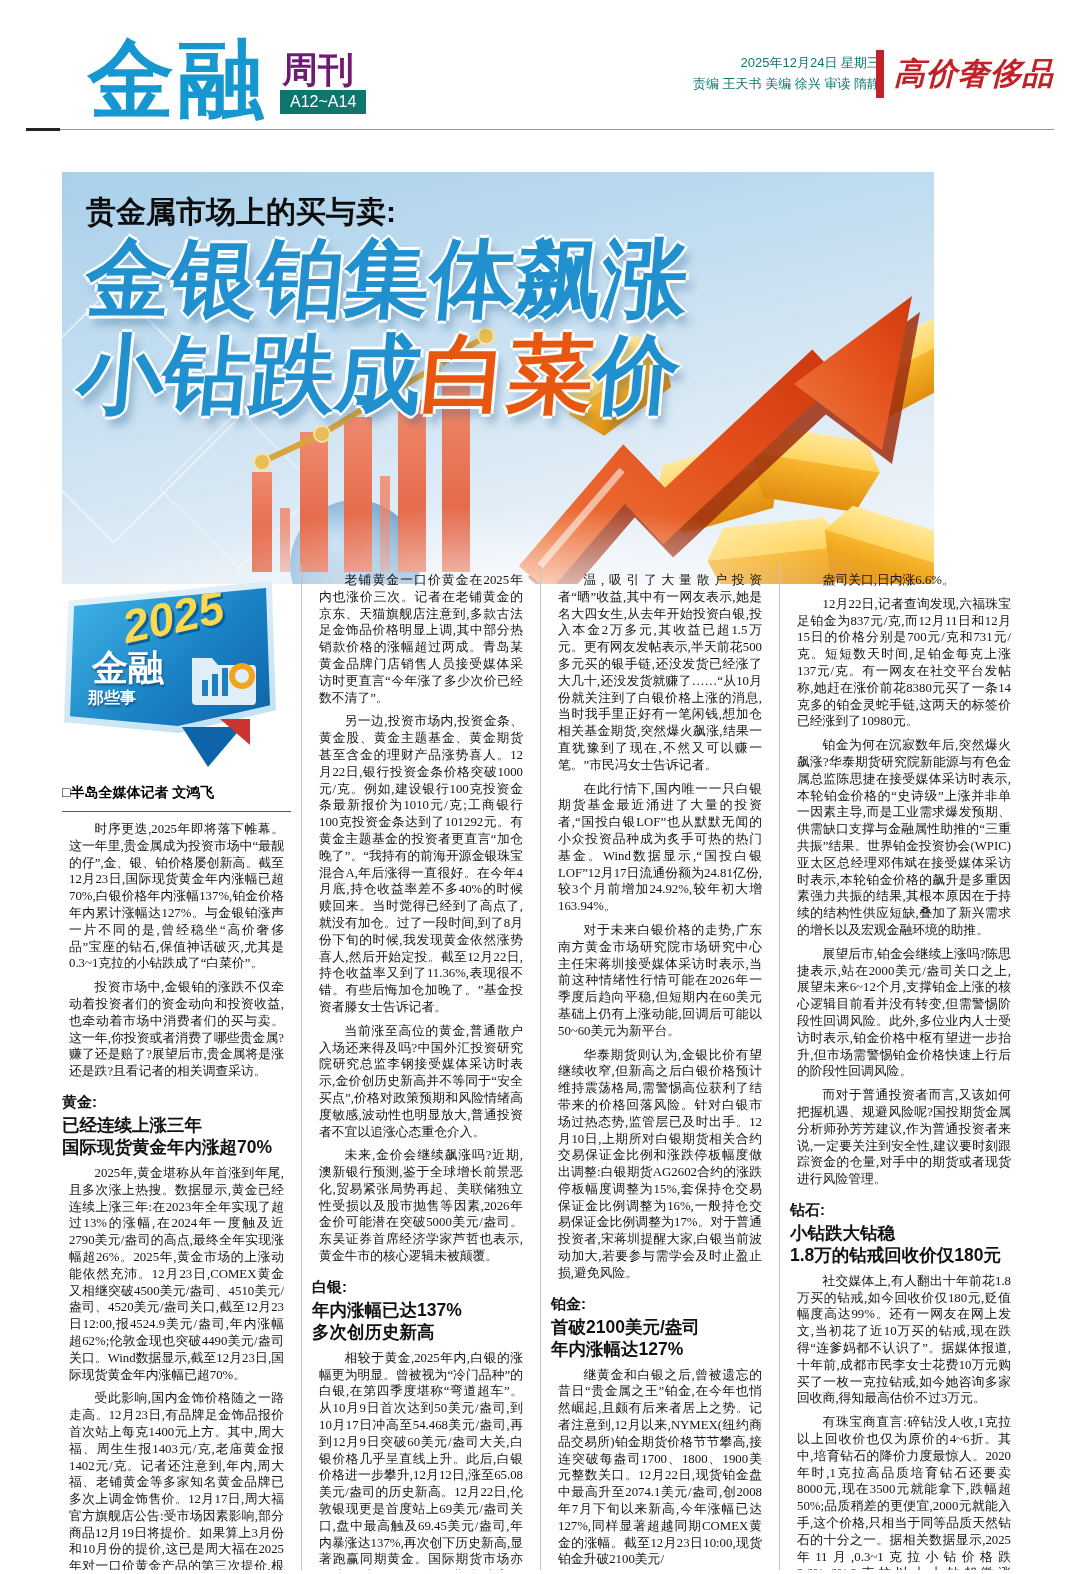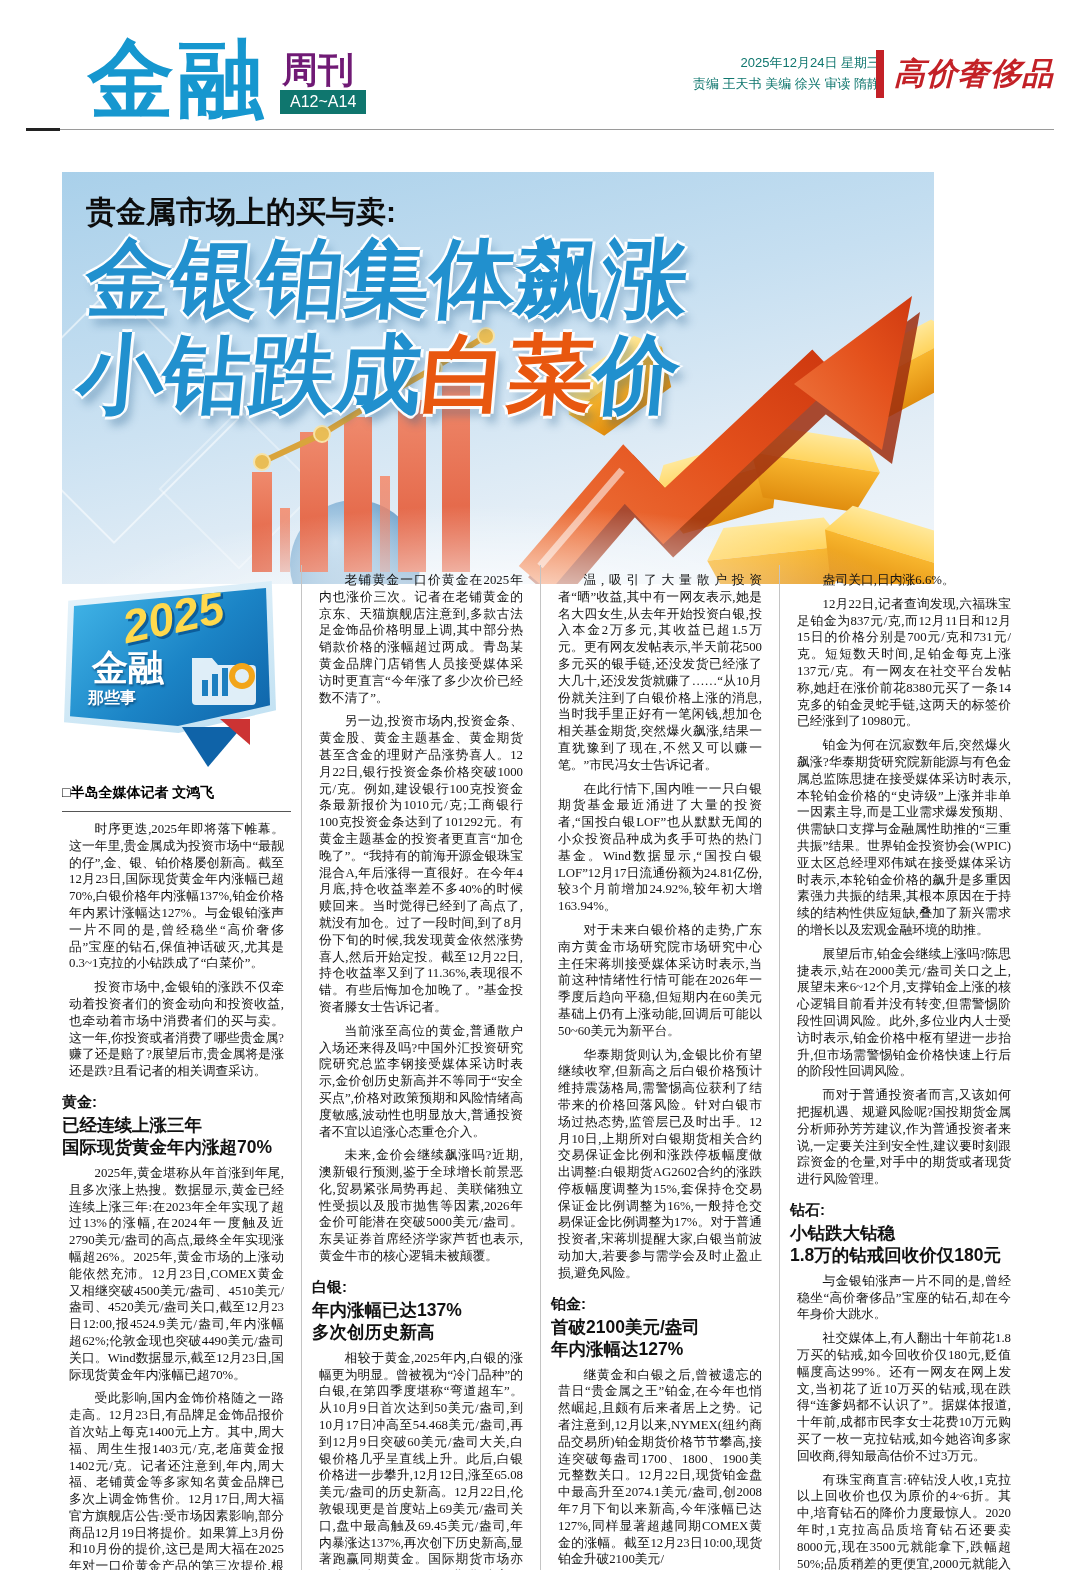--- a/index.html
+++ b/index.html
@@ -237,18 +237,17 @@
         <p class="body-p">继黄金和白银之后,曾被遗忘的昔日“贵金属之王”铂金,在今年也悄然崛起,且颇有后来者居上之势。记者注意到,12月以来,NYMEX(纽约商品交易所)铂金期货价格节节攀高,接连突破每盎司1700、1800、1900美元整数关口。12月22日,现货铂金盘中最高升至2074.1美元/盎司,创2008年7月下旬以来新高,今年涨幅已达127%,同样显著超越同期COMEX黄金的涨幅。截至12月23日10:00,现货铂金升破2100美元/</p>
       </div>
     <div class="col">
         <p class="body-p">盎司关口,日内涨6.6%。</p>
         <p class="body-p">12月22日,记者查询发现,六福珠宝足铂金为837元/克,而12月11日和12月15日的价格分别是700元/克和731元/克。短短数天时间,足铂金每克上涨137元/克。有一网友在社交平台发帖称,她赶在涨价前花8380元买了一条14克多的铂金灵蛇手链,这两天的标签价已经涨到了10980元。</p>
         <p class="body-p">铂金为何在沉寂数年后,突然爆火飙涨?华泰期货研究院新能源与有色金属总监陈思捷在接受媒体采访时表示,本轮铂金价格的“史诗级”上涨并非单一因素主导,而是工业需求爆发预期、供需缺口支撑与金融属性助推的“三重共振”结果。世界铂金投资协会(WPIC)亚太区总经理邓伟斌在接受媒体采访时表示,本轮铂金价格的飙升是多重因素强力共振的结果,其根本原因在于持续的结构性供应短缺,叠加了新兴需求的增长以及宏观金融环境的助推。</p>
         <p class="body-p">展望后市,铂金会继续上涨吗?陈思捷表示,站在2000美元/盎司关口之上,展望未来6~12个月,支撑铂金上涨的核心逻辑目前看并没有转变,但需警惕阶段性回调风险。此外,多位业内人士受访时表示,铂金价格中枢有望进一步抬升,但市场需警惕铂金价格快速上行后的阶段性回调风险。</p>
         <p class="body-p">而对于普通投资者而言,又该如何把握机遇、规避风险呢?国投期货金属分析师孙芳芳建议,作为普通投资者来说,一定要关注到安全性,建议要时刻跟踪资金的仓量,对手中的期货或者现货进行风险管理。</p>
         <div class="sec-label">钻石:</div>
         <div class="sec-head">小钻跌大钻稳<br>1.8万的钻戒回收价仅180元</div>
-        <p class="body-p">与金银铂涨声一片不同的是,曾经稳坐“高价奢侈品”宝座的钻石,却在今年身价大跳水。</p>
         <p class="body-p">社交媒体上,有人翻出十年前花1.8万买的钻戒,如今回收价仅180元,贬值幅度高达99%。还有一网友在网上发文,当初花了近10万买的钻戒,现在跌得“连爹妈都不认识了”。据媒体报道,十年前,成都市民李女士花费10万元购买了一枚一克拉钻戒,如今她咨询多家回收商,得知最高估价不过3万元。</p>
         <p class="body-p">有珠宝商直言:碎钻没人收,1克拉以上回收价也仅为原价的4~6折。其中,培育钻石的降价力度最惊人。2020年时,1克拉高品质培育钻石还要卖8000元,现在3500元就能拿下,跌幅超50%;品质稍差的更便宜,2000元就能入手,这个价格,只相当于同等品质天然钻石的十分之一。据相关数据显示,2025年11月,0.3~1克拉小钻价格跌2.6%~6%,3克拉以上大钻却微涨0.1%。一句话总结:小钻跌成“白菜价”,大钻稳得住。</p>
       </div>
   </div>
 </div>
 
 </body></html>

